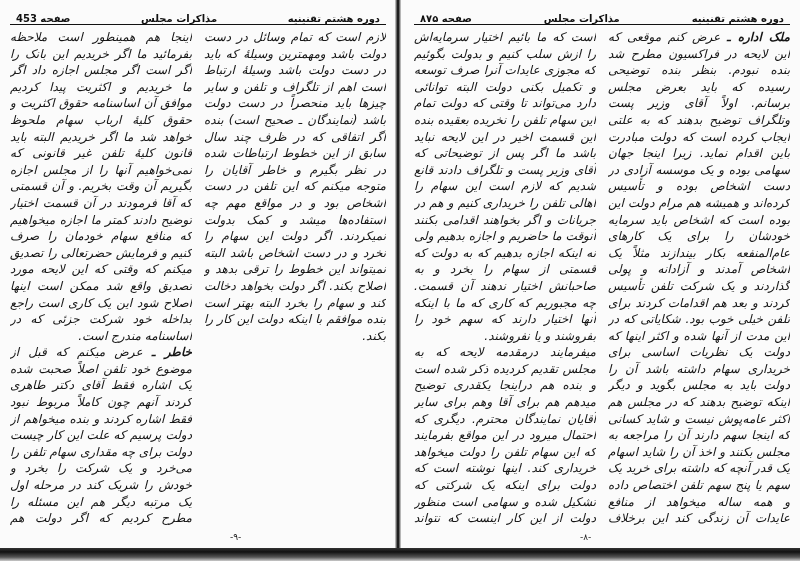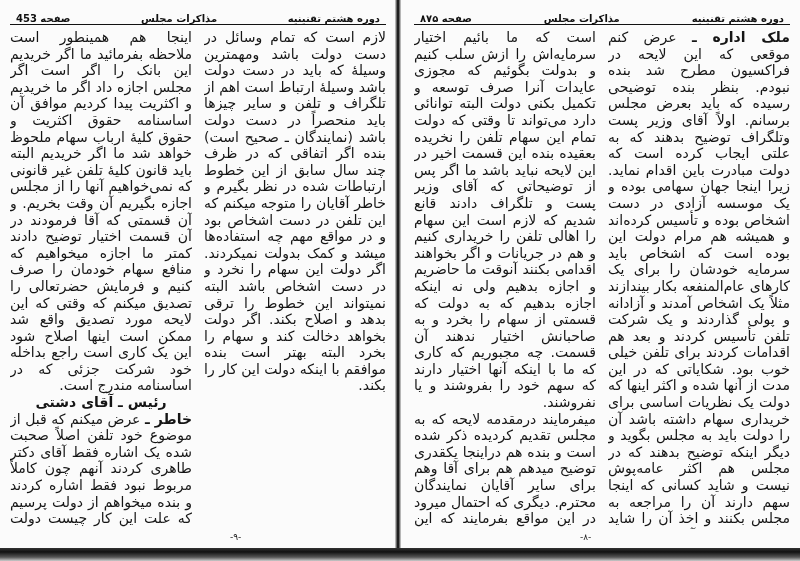--- a/index.html
+++ b/index.html
@@ -28,22 +28,22 @@
   .header {
     display:flex; justify-content:space-between; align-items:flex-end;
     height:18px; border-bottom:1.5px solid #111;
     font-size:10px; font-weight:bold; color:#111;
     padding:0 6px;
   }
   .cols {
     display:flex; gap:12px; margin-top:4px; height:500px;
   }
   .col {
-    flex:1; font-size:14px; line-height:16.6px; color:#151515;
-    text-align:justify; overflow:hidden;
+    flex:1; font-size:12px; line-height:16.6px; color:#151515;
+    text-align:justify; overflow:hidden;font-style:italic;
   }
   .col p { margin:0; }
   .speaker { font-weight:bold; }
   .heading { font-weight:bold; text-align:center; margin:2px 0; }
   .pagenum {
     position:absolute; bottom:6px; font-size:9px; color:#222; direction:ltr;
   }
   .page.left .pagenum { left:230px; }
   .page.right .pagenum { left:180px; }
   .bottom-shadow {
@@ -61,21 +61,20 @@
       <span>دوره هشتم تقنینیه</span>
       <span>مذاکرات مجلس</span>
       <span>صفحه 453</span>
     </div>
     <div class="cols">
       <div class="col">
         <p>لازم است که تمام وسائل در دست دولت باشد ومهمترین وسیلهٔ که باید در دست دولت باشد وسیلهٔ ارتباط است اهم از تلگراف و تلفن و سایر چیزها باید منحصراً در دست دولت باشد (نمایندگان ـ صحیح است) بنده اگر اتفاقی که در ظرف چند سال سابق از این خطوط ارتباطات شده در نظر بگیرم و خاطر آقایان را متوجه میکنم که این تلفن در دست اشخاص بود و در مواقع مهم چه استفاده‌ها میشد و کمک بدولت نمیکردند. اگر دولت این سهام را نخرد و در دست اشخاص باشد البته نمیتواند این خطوط را ترقی بدهد و اصلاح بکند. اگر دولت بخواهد دخالت کند و سهام را بخرد البته بهتر است بنده موافقم با اینکه دولت این کار را بکند.</p>
       </div>
       <div class="col">
         <p>اینجا هم همینطور است ملاحظه بفرمائید ما اگر خریدیم این بانک را اگر است اگر مجلس اجازه داد اگر ما خریدیم و اکثریت پیدا کردیم موافق آن اساسنامه حقوق اکثریت و حقوق کلیهٔ ارباب سهام ملحوظ خواهد شد ما اگر خریدیم البته باید قانون کلیهٔ تلفن غیر قانونی که نمی‌خواهیم آنها را از مجلس اجازه بگیریم آن وقت بخریم. و آن قسمتی که آقا فرمودند در آن قسمت اختیار توضیح دادند کمتر ما اجازه میخواهیم که منافع سهام خودمان را صرف کنیم و فرمایش حضرتعالی را تصدیق میکنم که وقتی که این لایحه مورد تصدیق واقع شد ممکن است اینها اصلاح شود این یک کاری است راجع بداخله خود شرکت جزئی که در اساسنامه مندرج است.</p>
-        <p class="heading">رئیس ـ آقای دشتی</p>
         <p>
           <span class="speaker">خاطر ـ</span>
           <span>عرض میکنم که قبل از موضوع خود تلفن اصلاً صحبت شده یک اشاره فقط آقای دکتر طاهری کردند آنهم چون کاملاً مربوط نبود فقط اشاره کردند و بنده میخواهم از دولت پرسیم که علت این کار چیست دولت برای چه مقداری سهام تلفن را می‌خرد و یک شرکت را بخرد و خودش را شریک کند در مرحله اول یک مرتبه دیگر هم این مسئله را مطرح کردیم که اگر دولت هم میخواهد دخالت کند و سهام تلفن را بخرد آیا این بهتر است یا اینکه تمام خطوط تلفن را دولت مستقیماً اداره کند و بالاخره در این قسمت به دولت مراجعه شد که تا بحال اقدامی برای خرید این سهام نکرده است اگر دولت مایل است و این کار را لازم میداند بهتر است که تمام تلفن را بخرد و در دست خودش نگاه دارد. دولت در هیچ شرکتی هیچ چیزی عملی نمیشود بخواهد مداخله کند یعنی تجارت کند بکلی اسباب زحمت</span>
         </p>
       </div>
     </div>
     <div class="pagenum">-۹-</div>
   </div>
 
   <div class="page right">

